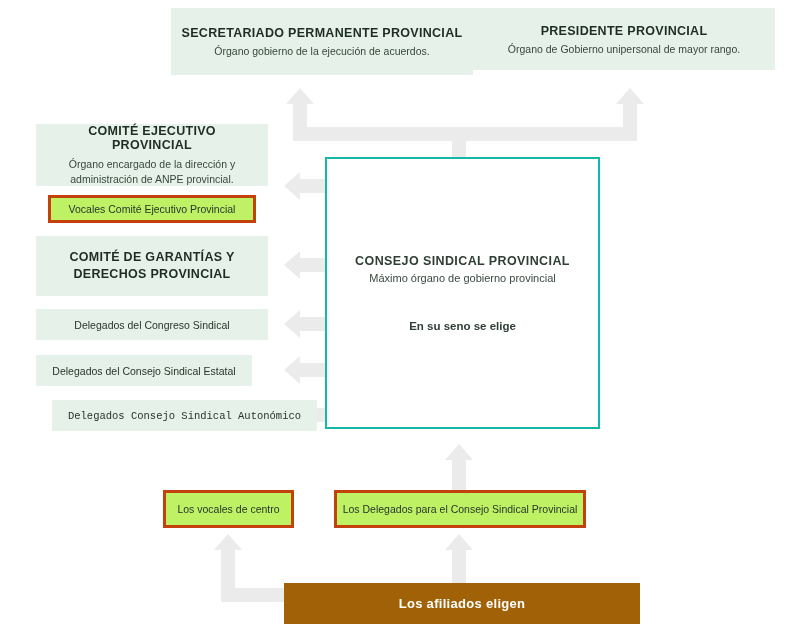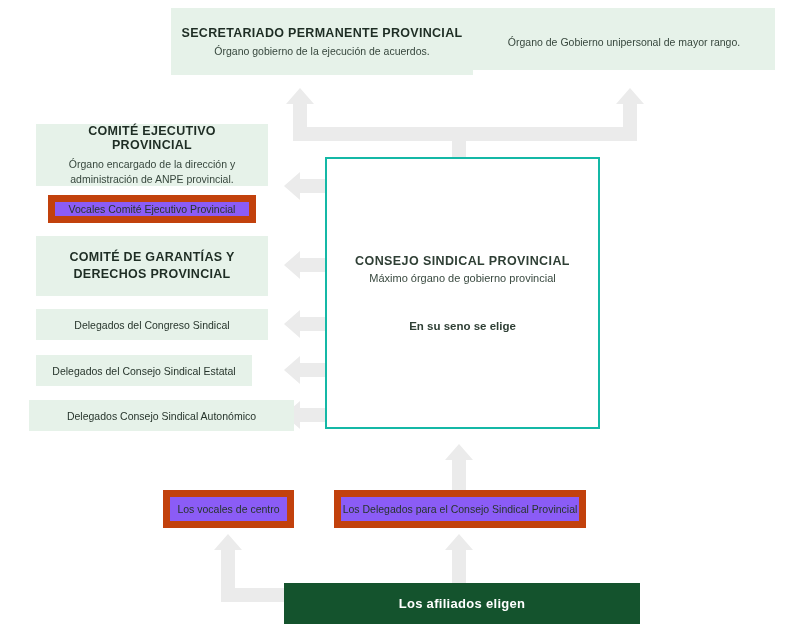--- a/index.html
+++ b/index.html
@@ -34,22 +34,22 @@
   }
   .title-strong {
     font-weight: bold;
     color: #1e2d24;
     letter-spacing: 0.3px;
   }
   .sub {
     color: #36463c;
   }
   .outline-green {
-    border: 7px solid #c2410c;
-    background: #8b5cf6;
+    border: 3px solid #c2410c;
+    background: #bef264;
   }
   .thin-label {
     color: #27352c;
   }
   .council {
     border: 2px solid #14b8a6;
     background: transparent;
   }
   .council .c-title {
     font-weight: bold;
@@ -57,21 +57,21 @@
     letter-spacing: 0.4px;
   }
   .council .c-sub {
     color: #3a4a40;
   }
   .council .c-elect {
     font-weight: bold;
     color: #2f3f35;
   }
   .green-bar {
-    background: #14532d;
+    background: #a16207;
     color: #ffffff;
     font-weight: bold;
     letter-spacing: 0.3px;
   }
   
   .conn {
     position: absolute;
     background: #ebebeb;
   }
   .arrow {
@@ -126,20 +126,21 @@
   <div class="conn" style="left:221px; top:588px; width:70px; height:14px;"></div>
   <div class="conn" style="left:221px; top:550px; width:14px; height:45px;"></div>
   <div class="arrow arrow-up" style="left:214px; top:534px;"></div>
 
   <div class="box pale" style="left:157px; top:8px; width:302px; height:67px;margin-left:14px;">
     <div class="title-strong" style="font-size:12.5px;">SECRETARIADO PERMANENTE PROVINCIAL</div>
     <div class="sub" style="font-size:10.5px; margin-top:5px;">Órgano gobierno de la ejecución de acuerdos.</div>
   </div>
 
   <div class="box pale" style="left:473px; top:8px; width:302px; height:62px;">
+    <div class="title-strong" style="font-size:12.5px;">PRESIDENTE PROVINCIAL</div>
     <div class="sub" style="font-size:10.5px; margin-top:5px;">Órgano de Gobierno unipersonal de mayor rango.</div>
   </div>
 
   <div class="box pale" style="left:36px; top:124px; width:232px; height:62px; padding:4px 14px;">
     <div class="title-strong" style="font-size:12.5px;">COMITÉ EJECUTIVO PROVINCIAL</div>
     <div class="sub" style="font-size:10.5px; margin-top:5px; line-height:1.35;">Órgano encargado de la dirección y administración de ANPE provincial.</div>
   </div>
 
   <div class="box outline-green" style="left:48px; top:195px; width:208px; height:28px;">
     <div class="thin-label" style="font-size:10.5px;">Vocales Comité Ejecutivo Provincial</div>
@@ -150,21 +151,21 @@
   </div>
 
   <div class="box pale" style="left:36px; top:236px; width:232px; height:60px; padding:0 16px;">
     <div class="title-strong" style="font-size:12.5px; line-height:1.35;">COMITÉ DE GARANTÍAS Y DERECHOS PROVINCIAL</div>
   </div>
 
   <div class="box pale" style="left:36px; top:355px; width:216px; height:31px;">
     <div class="thin-label" style="font-size:10.5px;">Delegados del Consejo Sindical Estatal</div>
   </div>
 
-  <div class="box pale" style="left:29px; top:400px; width:265px; height:31px;">
+  <div class="box pale" style="left:52px; top:400px; width:265px; height:31px;font-family:Liberation Mono, monospace;">
     <div class="thin-label" style="font-size:10.5px;">Delegados Consejo Sindical Autonómico</div>
   </div>
 
   <div class="box council" style="left:325px; top:157px; width:275px; height:272px;">
     <div class="c-title" style="font-size:12.5px;">CONSEJO SINDICAL PROVINCIAL</div>
     <div class="c-sub" style="font-size:11px; margin-top:4px;">Máximo órgano de gobierno provincial</div>
     <div class="c-elect" style="font-size:11.5px; margin-top:36px;">En su seno se elige</div>
   </div>
 
   <div class="box outline-green" style="left:163px; top:490px; width:131px; height:38px;">

